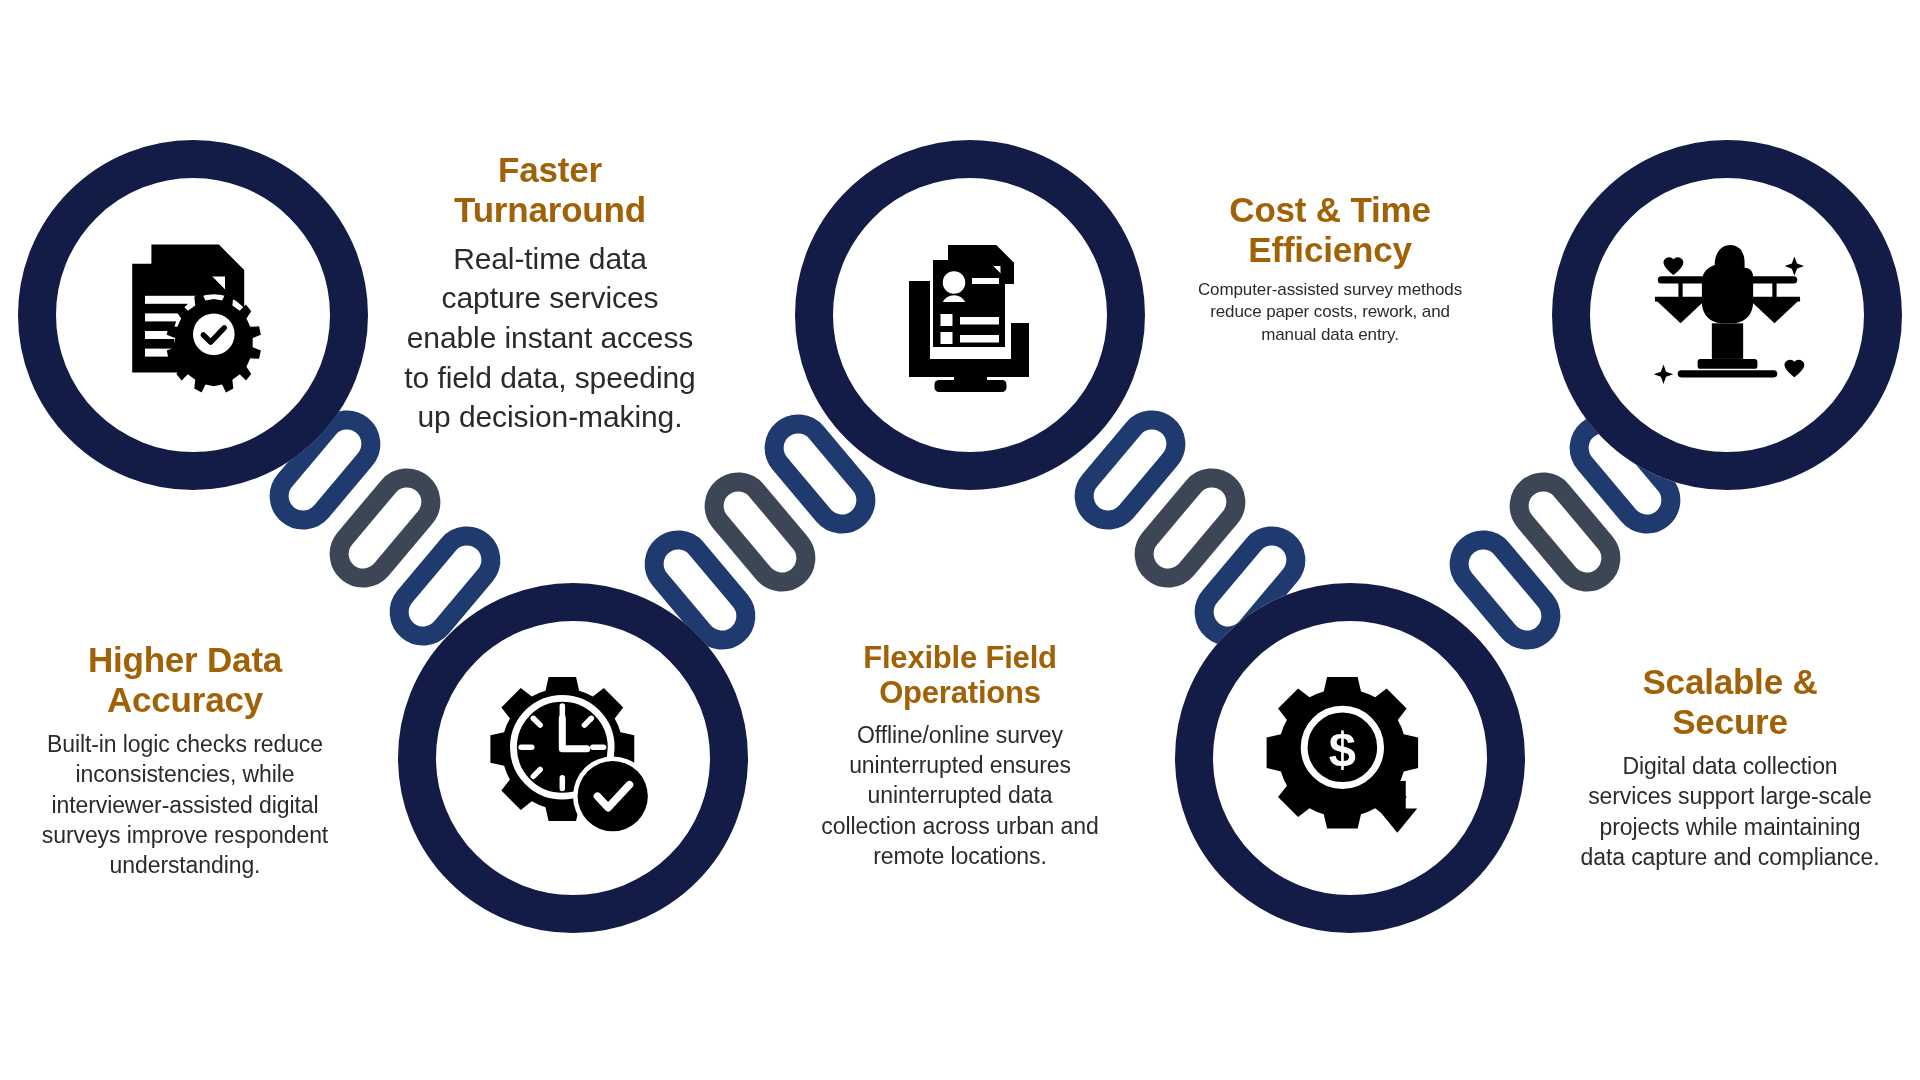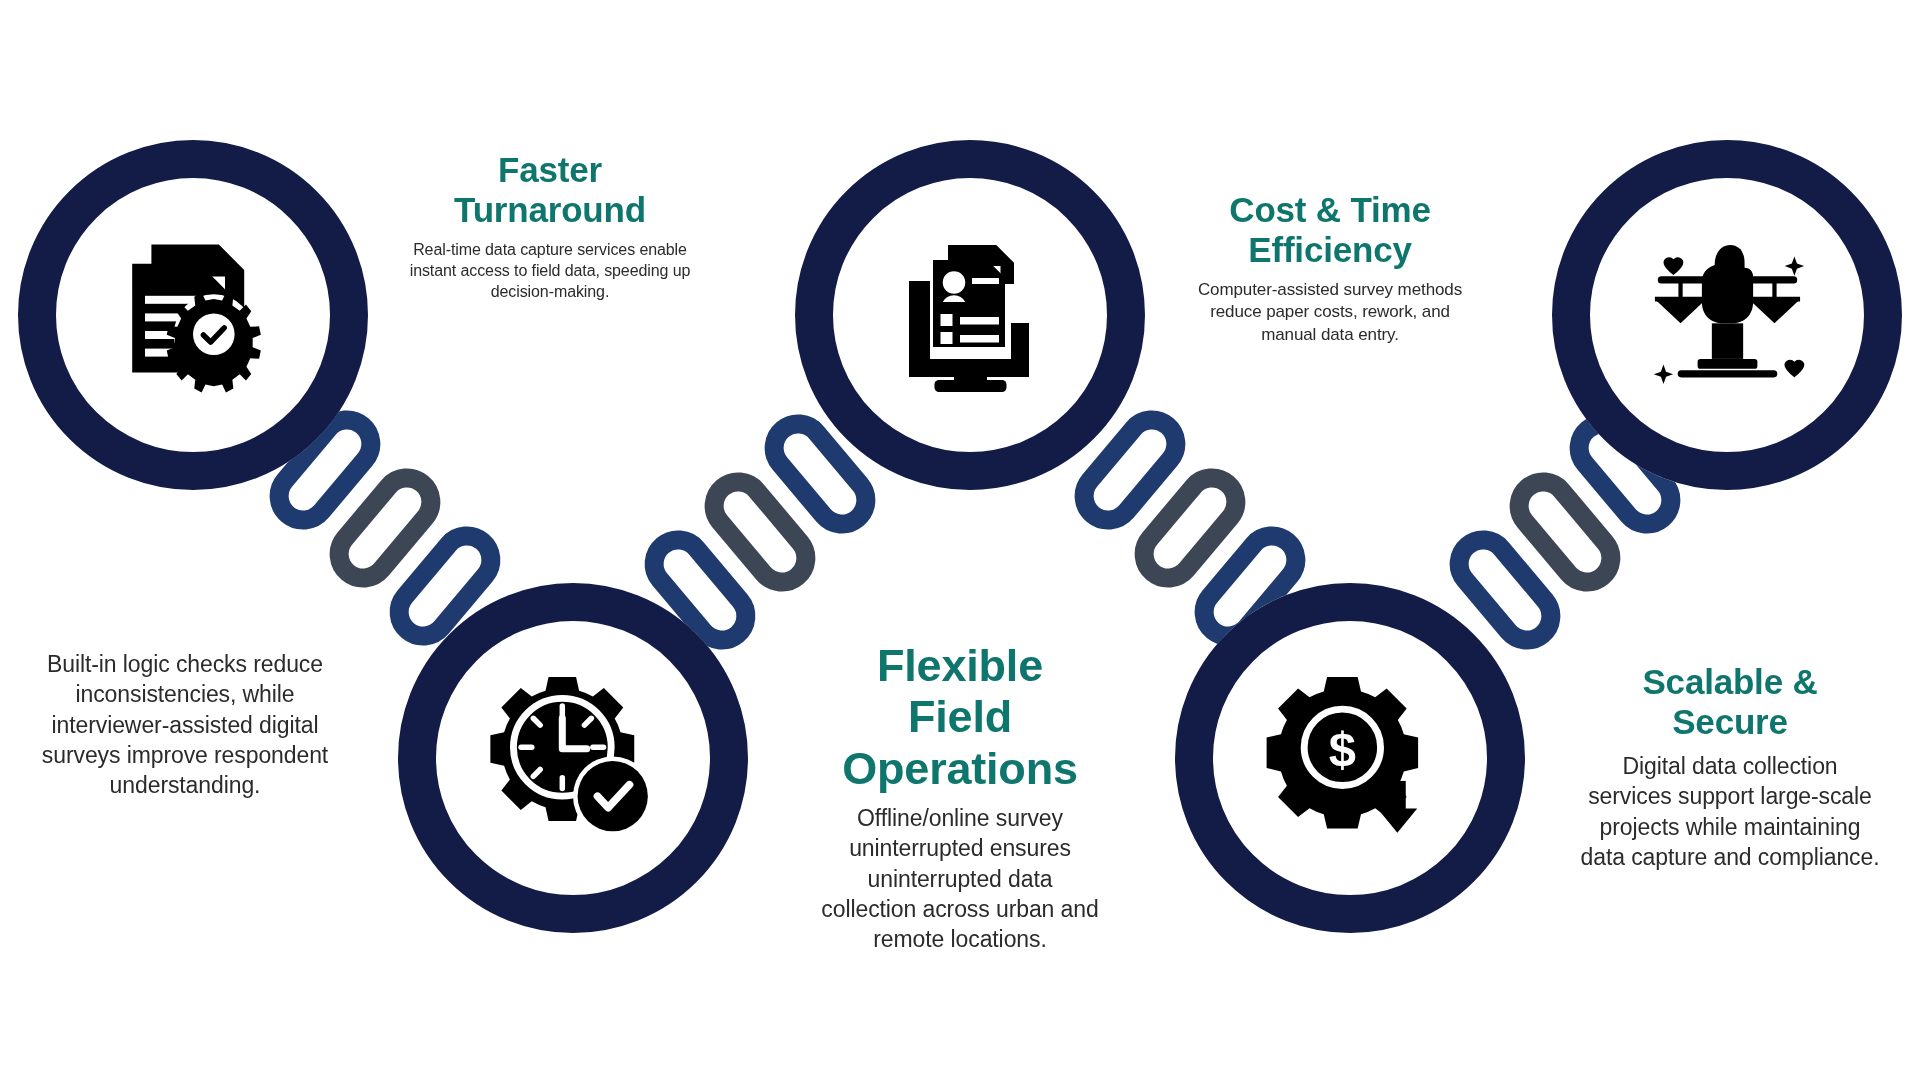--- a/index.html
+++ b/index.html
@@ -49,21 +49,21 @@
   }
   .node svg { display: block; }
 
   
   .textblock {
     position: absolute;
     text-align: center;
   }
   .textblock .heading {
     font-weight: bold;
-    color: #0f766e;
+    color: #a16207;
     line-height: 1.14;
     letter-spacing: -0.2px;
   }
   .textblock .body {
     color: #2b2b2b;
     line-height: 1.32;
     margin-top: 9px;
     letter-spacing: -0.1px;
   }
 </style>
@@ -145,21 +145,21 @@
           <path fill="#000000" d="M0 -22 l5.2 1.0 2.4 -5.0 4.6 2.6 -0.6 5.5 4.6 3.3 3.9 -3.9 3.3 4.1 -3.0 4.6 2.4 5.2 5.5 -0.3 1.1 5.2 -5.1 2.1 0 5.7 5.1 2.1 -1.1 5.2 -5.5 -0.3 -2.4 5.2 3.0 4.6 -3.3 4.1 -3.9 -3.9 -4.6 3.3 0.6 5.5 -4.6 2.6 -2.4 -5.0 -5.2 1.0 -5.2 -1.0 -2.4 5.0 -4.6 -2.6 0.6 -5.5 -4.6 -3.3 -3.9 3.9 -3.3 -4.1 3.0 -4.6 -2.4 -5.2 -5.5 0.3 -1.1 -5.2 5.1 -2.1 0 -5.7 -5.1 -2.1 1.1 -5.2 5.5 0.3 2.4 -5.2 -3.0 -4.6 3.3 -4.1 3.9 3.9 4.6 -3.3 -0.6 -5.5 4.6 -2.6 2.4 5.0z"></path>
           <circle cx="0" cy="0" r="13" fill="#ffffff"></circle>
           <path d="M-6.5 0.5 l4.5 4.5 8.5 -9" stroke="#000000" stroke-width="3.4" fill="none" stroke-linecap="round" stroke-linejoin="round"></path>
         </g>
       </svg>
     </div>
   </div>
 
   <div class="textblock" style="left:400px; top:150px; width:300px;">
     <div class="heading" style="font-size:35px;">Faster Turnaround</div>
-    <div class="body" style="font-size:16px;">Real-time data capture services enable instant access to field data, speeding up decision-making.</div>
+    <div class="body" style="font-size:30px;">Real-time data capture services enable instant access to field data, speeding up decision-making.</div>
   </div>
 
   <div class="node" style="left:398px; top:583px; width:350px; height:350px;">
     <div class="ring" style="border-width:38px;"></div>
     <div class="glyph">
       <svg width="168" height="168" viewBox="0 0 110 110" fill="#000000">
         <g transform="translate(48,48)">
           <path fill="#000000" d="M-9 -46 h18 l2 9 a38 38 0 0 1 9 3.8 l7.2 -5.6 12.7 12.7 -5.6 7.2 a38 38 0 0 1 3.8 9 l9 2 v18 l-9 2 a38 38 0 0 1 -3.8 9 l5.6 7.2 -12.7 12.7 -7.2 -5.6 a38 38 0 0 1 -9 3.8 l-2 9 h-18 l-2 -9 a38 38 0 0 1 -9 -3.8 l-7.2 5.6 -12.7 -12.7 5.6 -7.2 a38 38 0 0 1 -3.8 -9 l-9 -2 v-18 l9 -2 a38 38 0 0 1 3.8 -9 l-5.6 -7.2 12.7 -12.7 7.2 5.6 a38 38 0 0 1 9 -3.8 z"></path>
           <circle cx="0" cy="0" r="32" fill="#000000" stroke="#ffffff" stroke-width="4.5"></circle>
           <g stroke="#ffffff" stroke-width="3.6" stroke-linecap="round">
@@ -176,20 +176,21 @@
         <g transform="translate(81,80)">
           <circle cx="0" cy="0" r="26" fill="#ffffff"></circle>
           <circle cx="0" cy="0" r="23" fill="#000000"></circle>
           <path d="M-10 0 l7 7.5 14 -15" stroke="#ffffff" stroke-width="5" fill="none" stroke-linecap="round" stroke-linejoin="round"></path>
         </g>
       </svg>
     </div>
   </div>
 
   <div class="textblock" style="left:35px; top:640px; width:300px;">
+    <div class="heading" style="font-size:35px;">Higher Data Accuracy</div>
     <div class="body" style="font-size:23px;">Built-in logic checks reduce inconsistencies, while interviewer-assisted digital surveys improve respondent understanding.</div>
   </div>
 
   <div class="node" style="left:795px; top:140px; width:350px; height:350px;">
     <div class="ring" style="border-width:38px;"></div>
     <div class="glyph">
       <svg width="165" height="165" viewBox="0 0 110 110" fill="#000000">
         <path d="M40 8 h32 l12 12 v14 h-9 V22 H40 z"></path>
         <path d="M72 8 l12 12 h-12 z"></path>
         <path d="M30 18 h36 l12 12 v46 H30 z"></path>
@@ -202,21 +203,21 @@
         <rect x="35" y="66" width="8" height="8" fill="#ffffff"></rect>
         <rect x="48" y="68" width="26" height="5" fill="#ffffff"></rect>
         <path d="M14 32 h14 v52 h54 v-24 h12 v36 H14 z"></path>
         <rect x="44" y="92" width="22" height="9"></rect>
         <rect x="31" y="98" width="48" height="8" rx="3"></rect>
       </svg>
     </div>
   </div>
 
   <div class="textblock" style="left:820px; top:640px; width:280px;">
-    <div class="heading" style="font-size:45px;">Flexible Field Operations</div>
+    <div class="heading" style="font-size:31px;">Flexible Field Operations</div>
     <div class="body" style="font-size:23px;">Offline/online survey uninterrupted ensures uninterrupted data collection across urban and remote locations.</div>
   </div>
 
   <div class="textblock" style="left:1185px; top:190px; width:290px;text-align:center;">
     <div class="heading" style="font-size:35px;">Cost &amp; Time Efficiency</div>
     <div class="body" style="font-size:17px;">Computer-assisted survey methods reduce paper costs, rework, and manual data entry.</div>
   </div>
 
   <div class="node" style="left:1175px; top:583px; width:350px; height:350px;">
     <div class="ring" style="border-width:38px;"></div>

